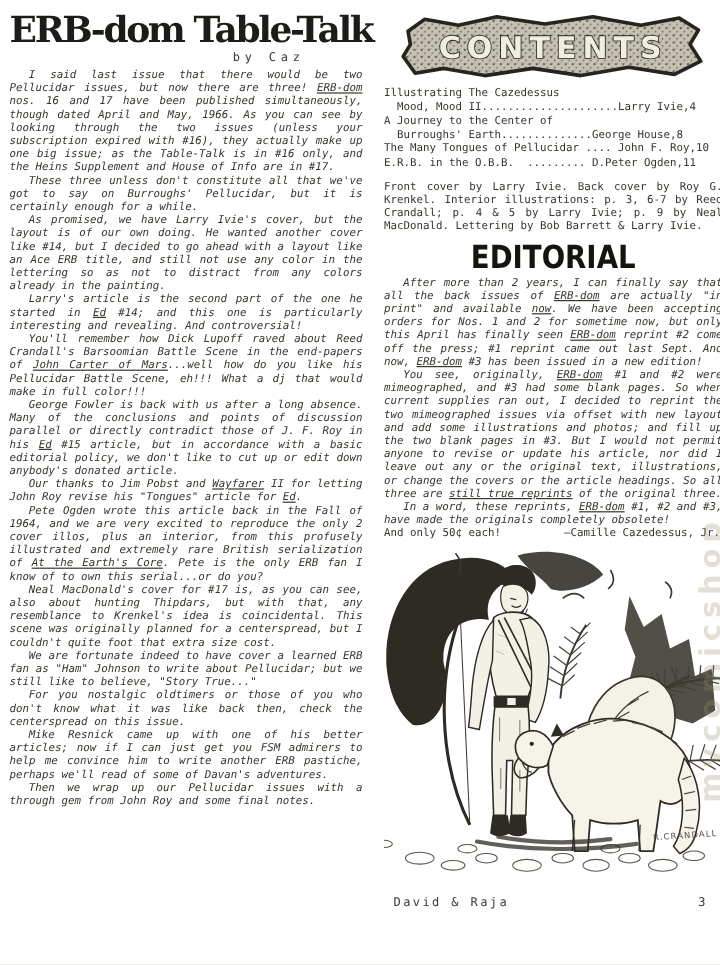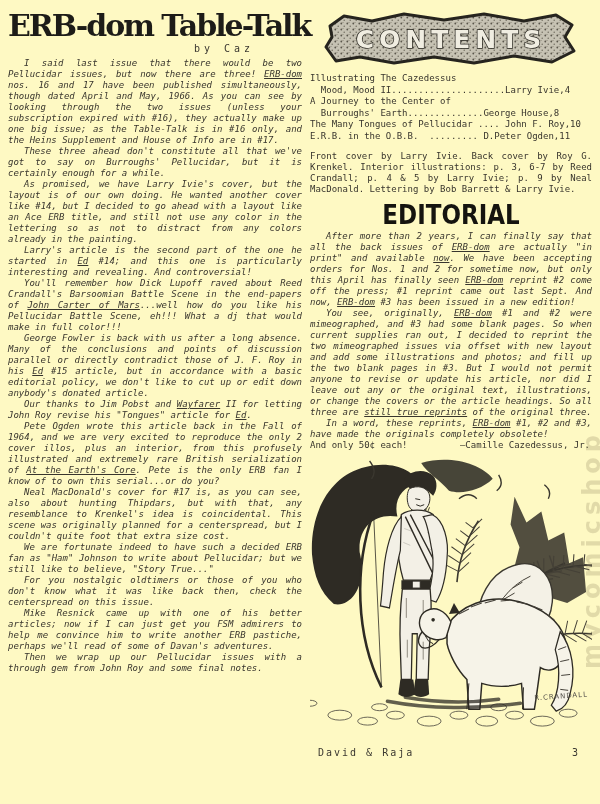--- a/index.html
+++ b/index.html
@@ -1,18 +1,18 @@
 <!DOCTYPE html>
 <html><head>
 <meta charset="utf-8">
 <style>
   html,body{margin:0;padding:0;background:#cfccc0;}
-  .page{position:relative;width:600px;height:804px;background:#fef9c3;overflow:hidden;
+  .page{position:relative;width:600px;height:804px;background:#ffffff;overflow:hidden;
         font-family:"DejaVu Sans Mono",monospace;color:#38352d;
-        display:flex;gap:8px;padding:8px 6px 0 8px;box-sizing:border-box;}
+        display:flex;gap:18px;padding:8px 6px 0 8px;box-sizing:border-box;}
   .col-left{width:294px;flex:none;}
   .col-right{width:282px;flex:none;position:relative;}
   .title{font-family:"DejaVu Serif",serif;font-weight:bold;font-size:30px;letter-spacing:-2px;
          margin:0;color:#1d1c18;white-space:nowrap;}
   .byline{font-size:10px;letter-spacing:4px;margin:0 48px 4px 0;text-align:right;color:#3c3931;}
   .body-text{font-size:9px;line-height:11px;text-align:justify;}
   .para{margin:0;text-indent:16px;font-style:italic;}
   .para u, .credits u{text-decoration:underline;text-underline-offset:1px;}
   .noindent{text-indent:0;}
   .banner{margin:2px 0 0 12px;}
@@ -33,29 +33,29 @@
 </head>
 <body>
 
 <div class="page">
 
   <div class="col-left">
     <h1 class="title">ERB-dom Table-Talk</h1>
     <div class="byline">by Caz</div>
     <div class="body-text">
         <p class="para">I said last issue that there would be two Pellucidar issues, but now there are three! <u>ERB-dom</u> nos. 16 and 17 have been published simultaneously, though dated April and May, 1966. As you can see by looking through the two issues (unless your subscription expired with #16), they actually make up one big issue; as the Table-Talk is in #16 only, and the Heins Supplement and House of Info are in #17.</p>
-        <p class="para">These three ahead don't constitute all that we've got to say on Burroughs' Pellucidar, but it is certainly enough for a while.</p>
+        <p class="para">These three unless don't constitute all that we've got to say on Burroughs' Pellucidar, but it is certainly enough for a while.</p>
         <p class="para">As promised, we have Larry Ivie's cover, but the layout is of our own doing. He wanted another cover like #14, but I decided to go ahead with a layout like an Ace ERB title, and still not use any color in the lettering so as not to distract from any colors already in the painting.</p>
         <p class="para">Larry's article is the second part of the one he started in <u>Ed</u> #14; and this one is particularly interesting and revealing. And controversial!</p>
         <p class="para">You'll remember how Dick Lupoff raved about Reed Crandall's Barsoomian Battle Scene in the end-papers of <u>John Carter of Mars</u>...well how do you like his Pellucidar Battle Scene, eh!!! What a dj that would make in full color!!!</p>
         <p class="para">George Fowler is back with us after a long absence. Many of the conclusions and points of discussion parallel or directly contradict those of J. F. Roy in his <u>Ed</u> #15 article, but in accordance with a basic editorial policy, we don't like to cut up or edit down anybody's donated article.</p>
         <p class="para">Our thanks to Jim Pobst and <u>Wayfarer</u> II for letting John Roy revise his "Tongues" article for <u>Ed</u>.</p>
         <p class="para">Pete Ogden wrote this article back in the Fall of 1964, and we are very excited to reproduce the only 2 cover illos, plus an interior, from this profusely illustrated and extremely rare British serialization of <u>At the Earth's Core</u>. Pete is the only ERB fan I know of to own this serial...or do you?</p>
         <p class="para">Neal MacDonald's cover for #17 is, as you can see, also about hunting Thipdars, but with that, any resemblance to Krenkel's idea is coincidental. This scene was originally planned for a centerspread, but I couldn't quite foot that extra size cost.</p>
-        <p class="para">We are fortunate indeed to have such a decided ERB fan as "Ham" Johnson to write about Pellucidar; but we still like to believe, "Story True..."</p>
+        <p class="para">We are fortunate indeed to have cover a learned ERB fan as "Ham" Johnson to write about Pellucidar; but we still like to believe, "Story True..."</p>
         <p class="para">For you nostalgic oldtimers or those of you who don't know what it was like back then, check the centerspread on this issue.</p>
         <p class="para">Mike Resnick came up with one of his better articles; now if I can just get you FSM admirers to help me convince him to write another ERB pastiche, perhaps we'll read of some of Davan's adventures.</p>
         <p class="para">Then we wrap up our Pellucidar issues with a through gem from John Roy and some final notes.</p>
       </div>
   </div>
 
   <div class="col-right">
 
     <div class="banner">
       <svg width="258" height="56" viewBox="0 0 258 56">

